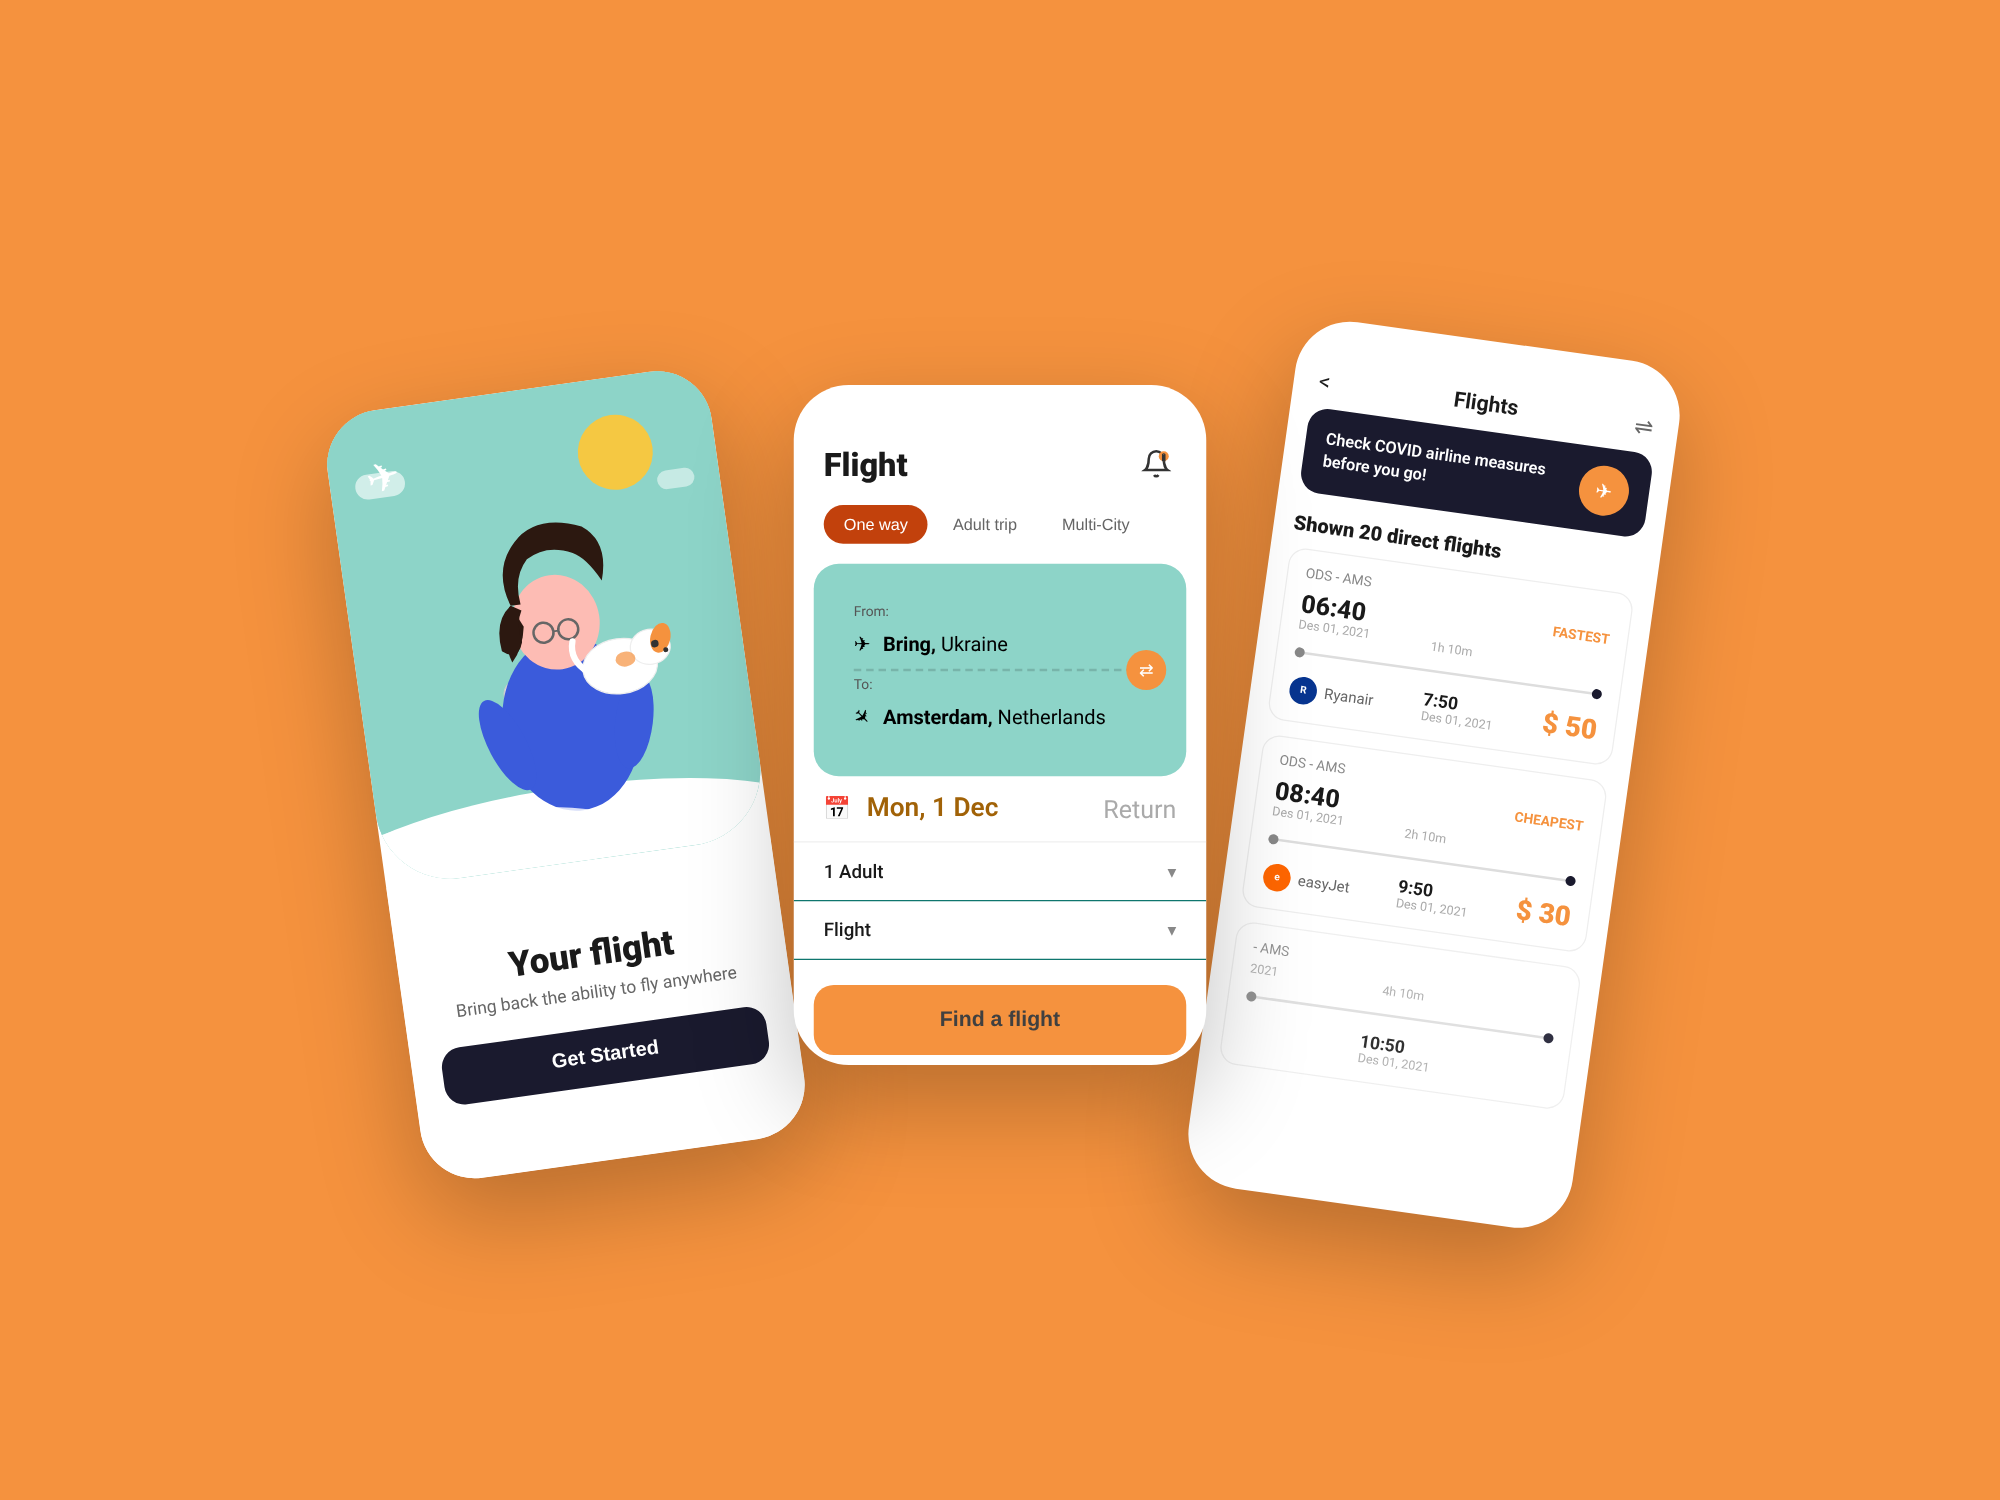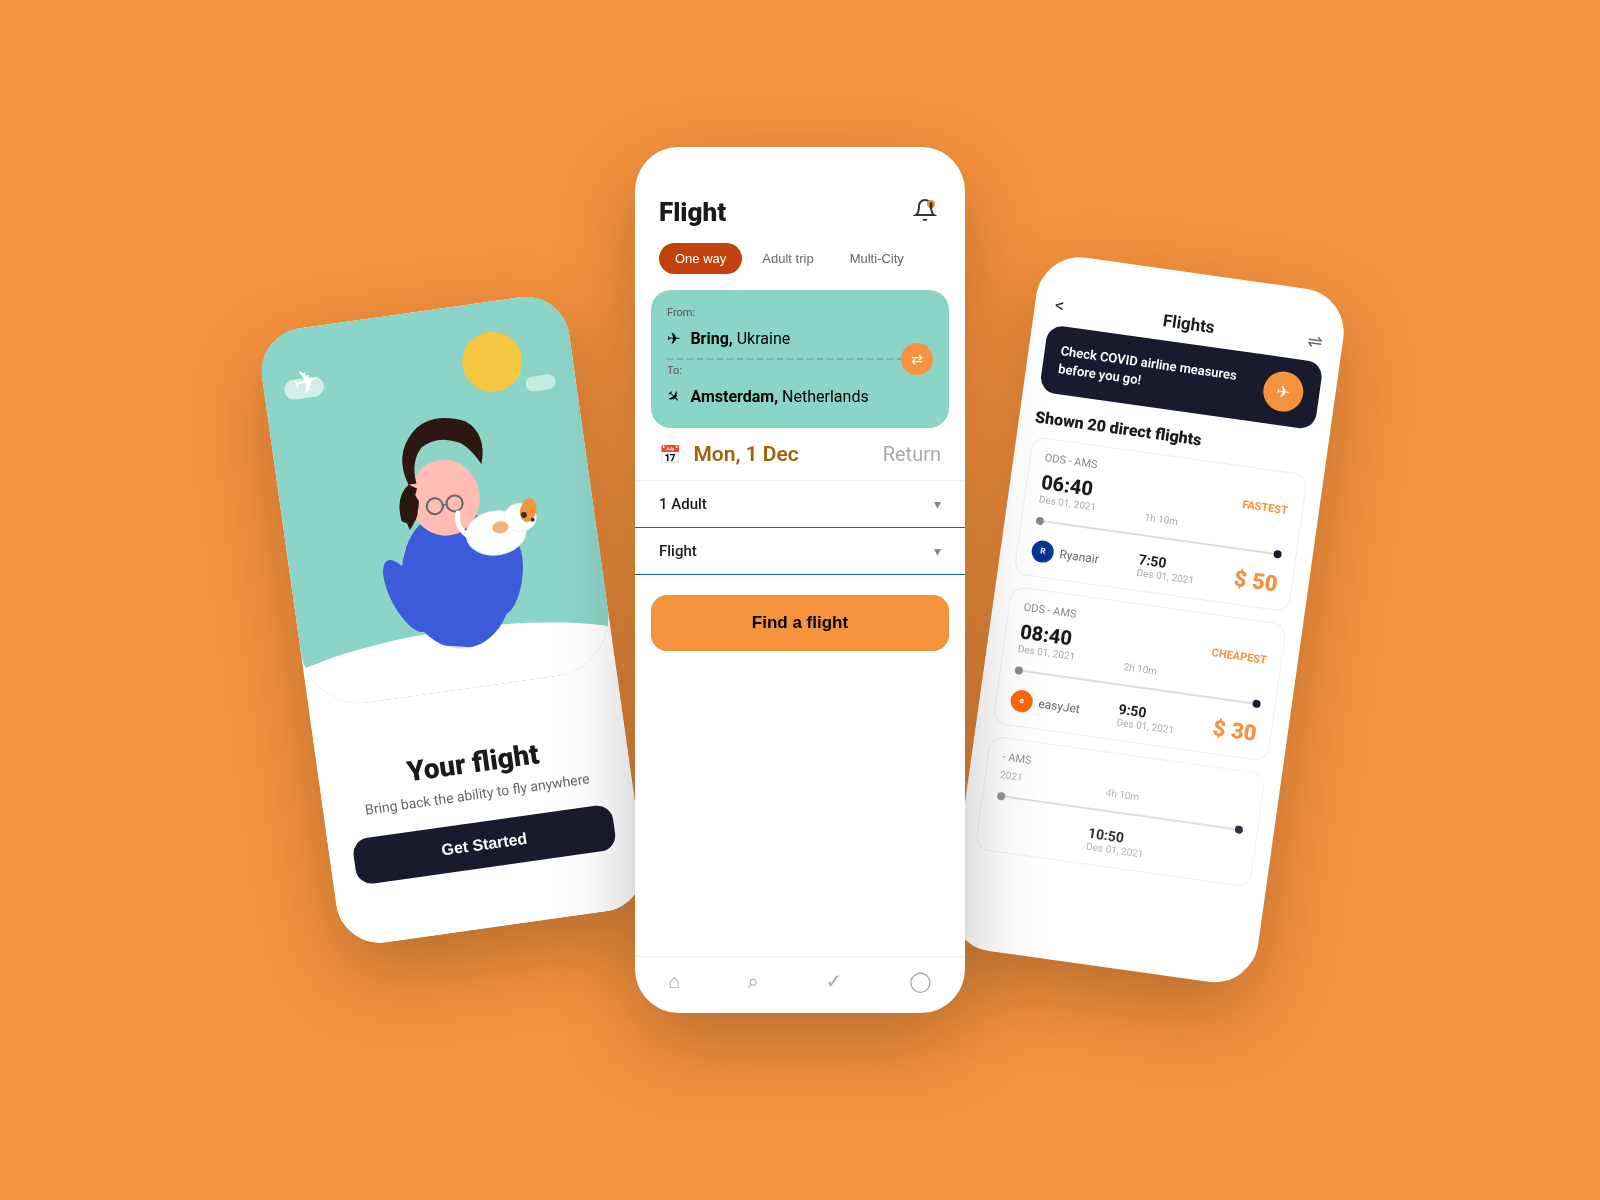--- a/index.html
+++ b/index.html
@@ -132,21 +132,21 @@
       padding: 14px 60px;
       font-size: 16px;
       font-weight: 600;
       cursor: pointer;
       width: 100%;
     }
 
     
     .phone-2 {
       width: 330px;
-      height: 866px;
+      height: 544px;
       background: #fff;
       transform: translateY(-20px);
       z-index: 2;
     }
 
     .phone-2-content {
       width: 100%;
       height: 100%;
       display: flex;
       flex-direction: column;
@@ -195,21 +195,21 @@
 
     .tab-inactive {
       background: transparent;
       color: #666;
     }
 
     .route-card {
       margin: 0 16px;
       background: #8DD4C8;
       border-radius: 20px;
-      padding: 16px;
+      padding: 32px;
       position: relative;
     }
 
     .route-label {
       font-size: 11px;
       color: #555;
       margin-bottom: 4px;
     }
 
     .route-row {
@@ -280,21 +280,21 @@
       font-size: 15px;
       font-weight: 500;
       color: #1a1a1a;
     }
 
     .chevron { font-size: 14px; color: #888; }
 
     .find-flight-btn {
       margin: 20px 16px;
       background: #F5923E;
-      color: #000000;
+      color: #404040;
       border: none;
       border-radius: 16px;
       padding: 18px;
       font-size: 17px;
       font-weight: 700;
       cursor: pointer;
       width: calc(100% - 32px);
     }
 
     .p2-nav {

